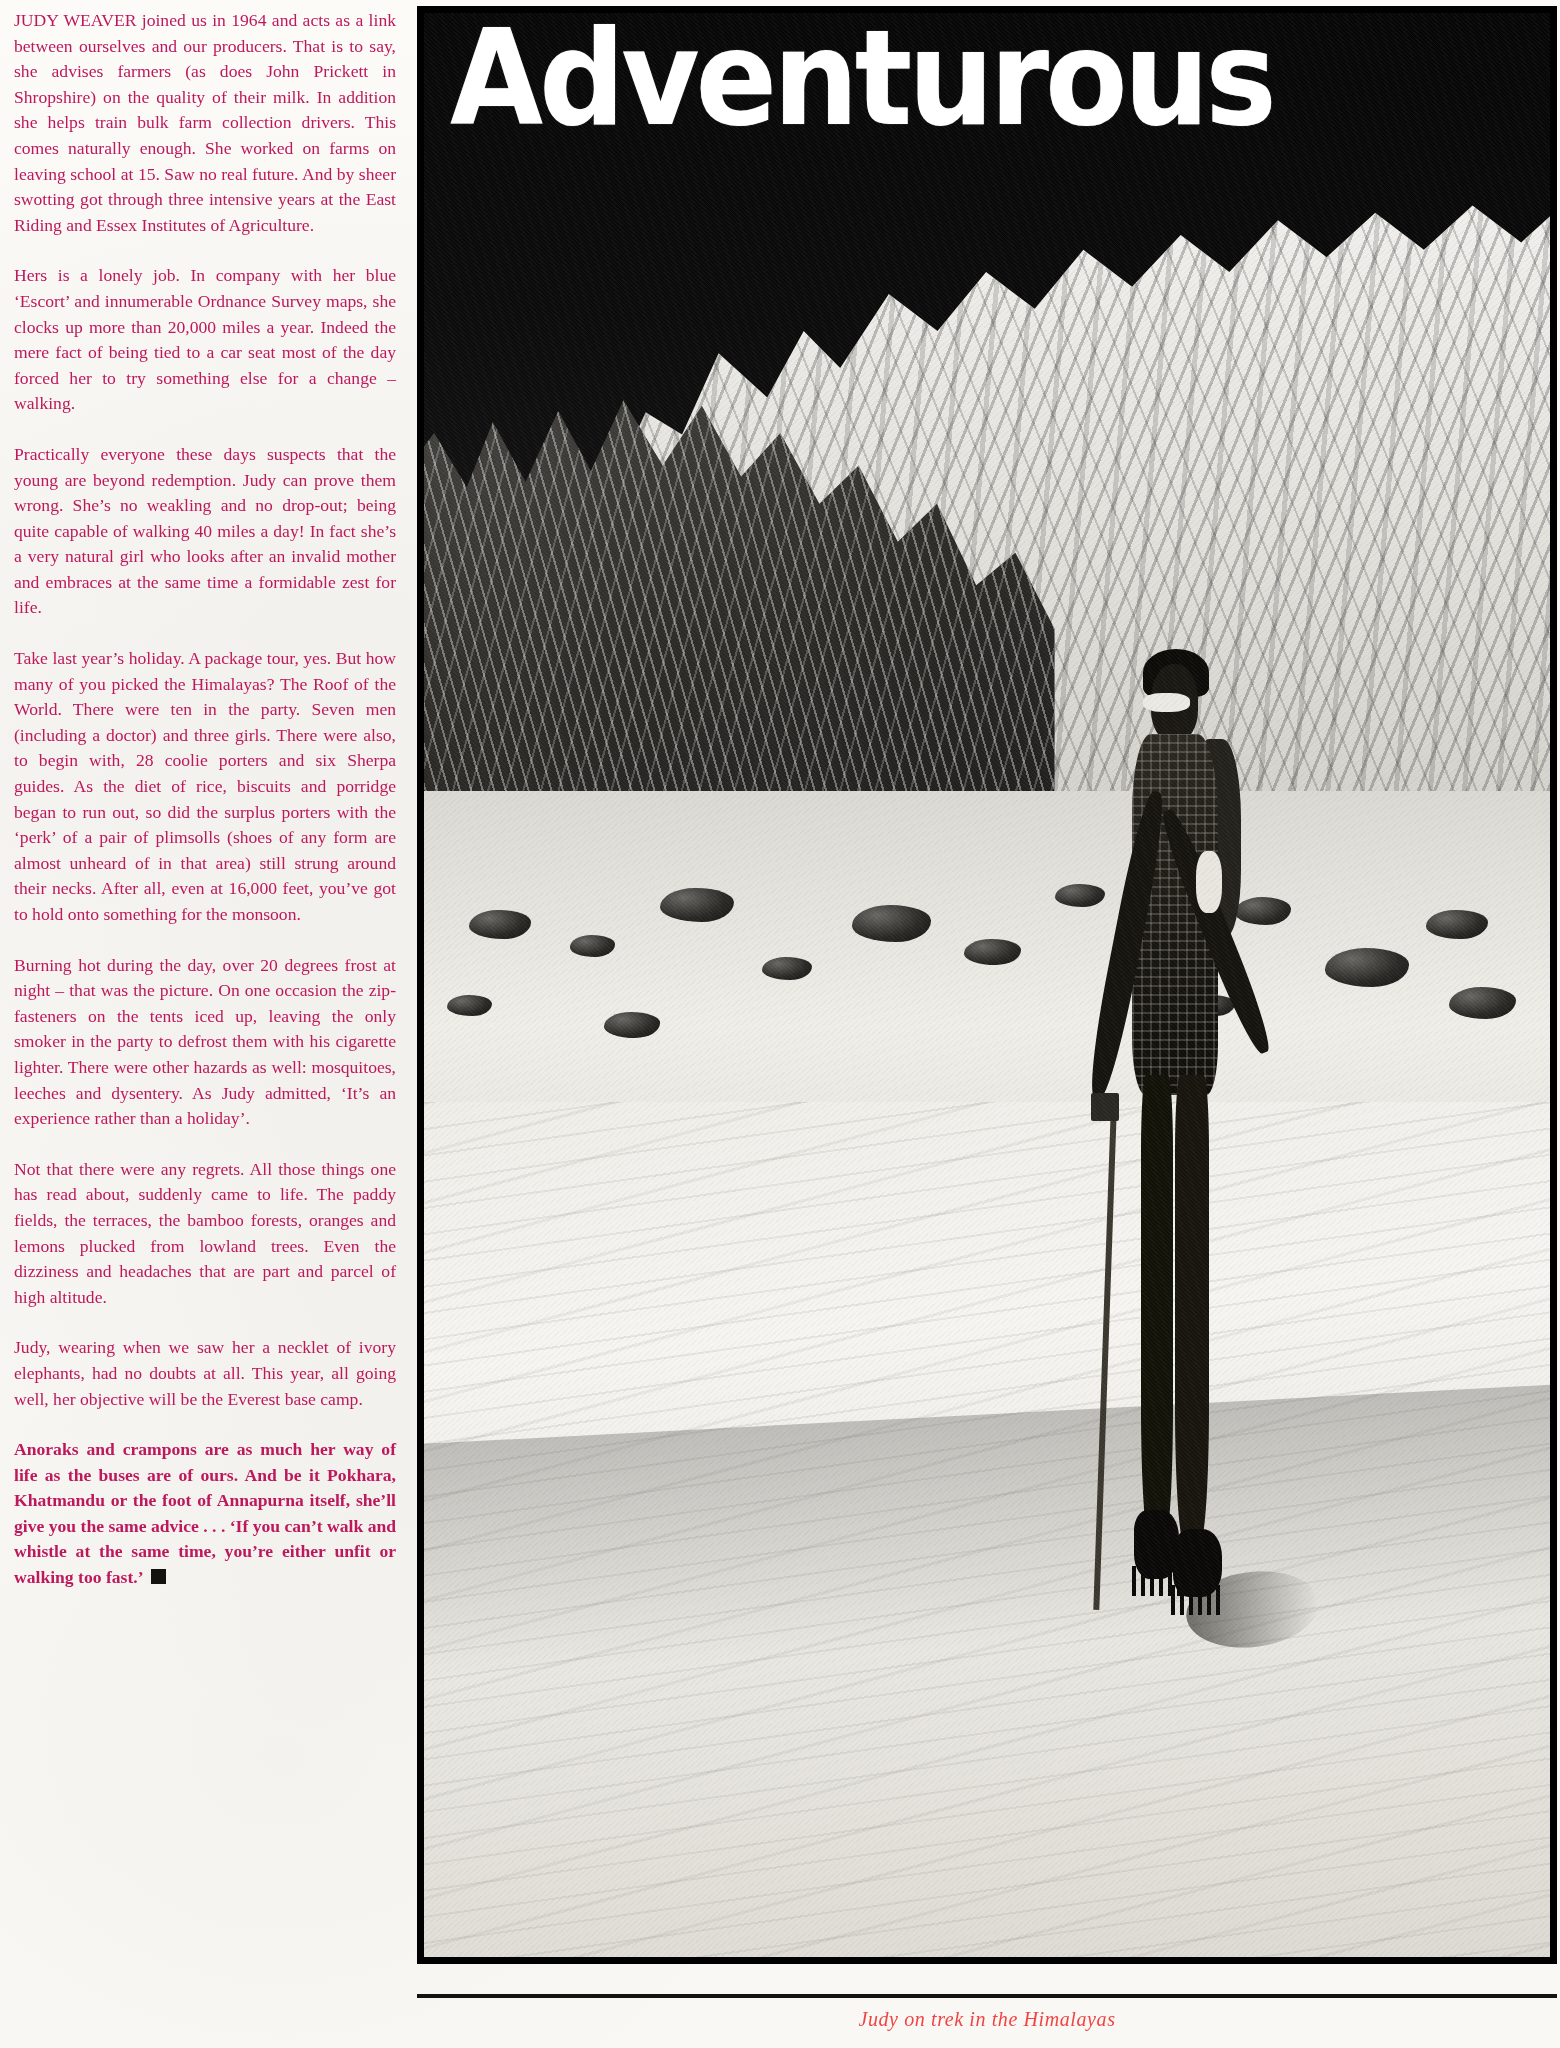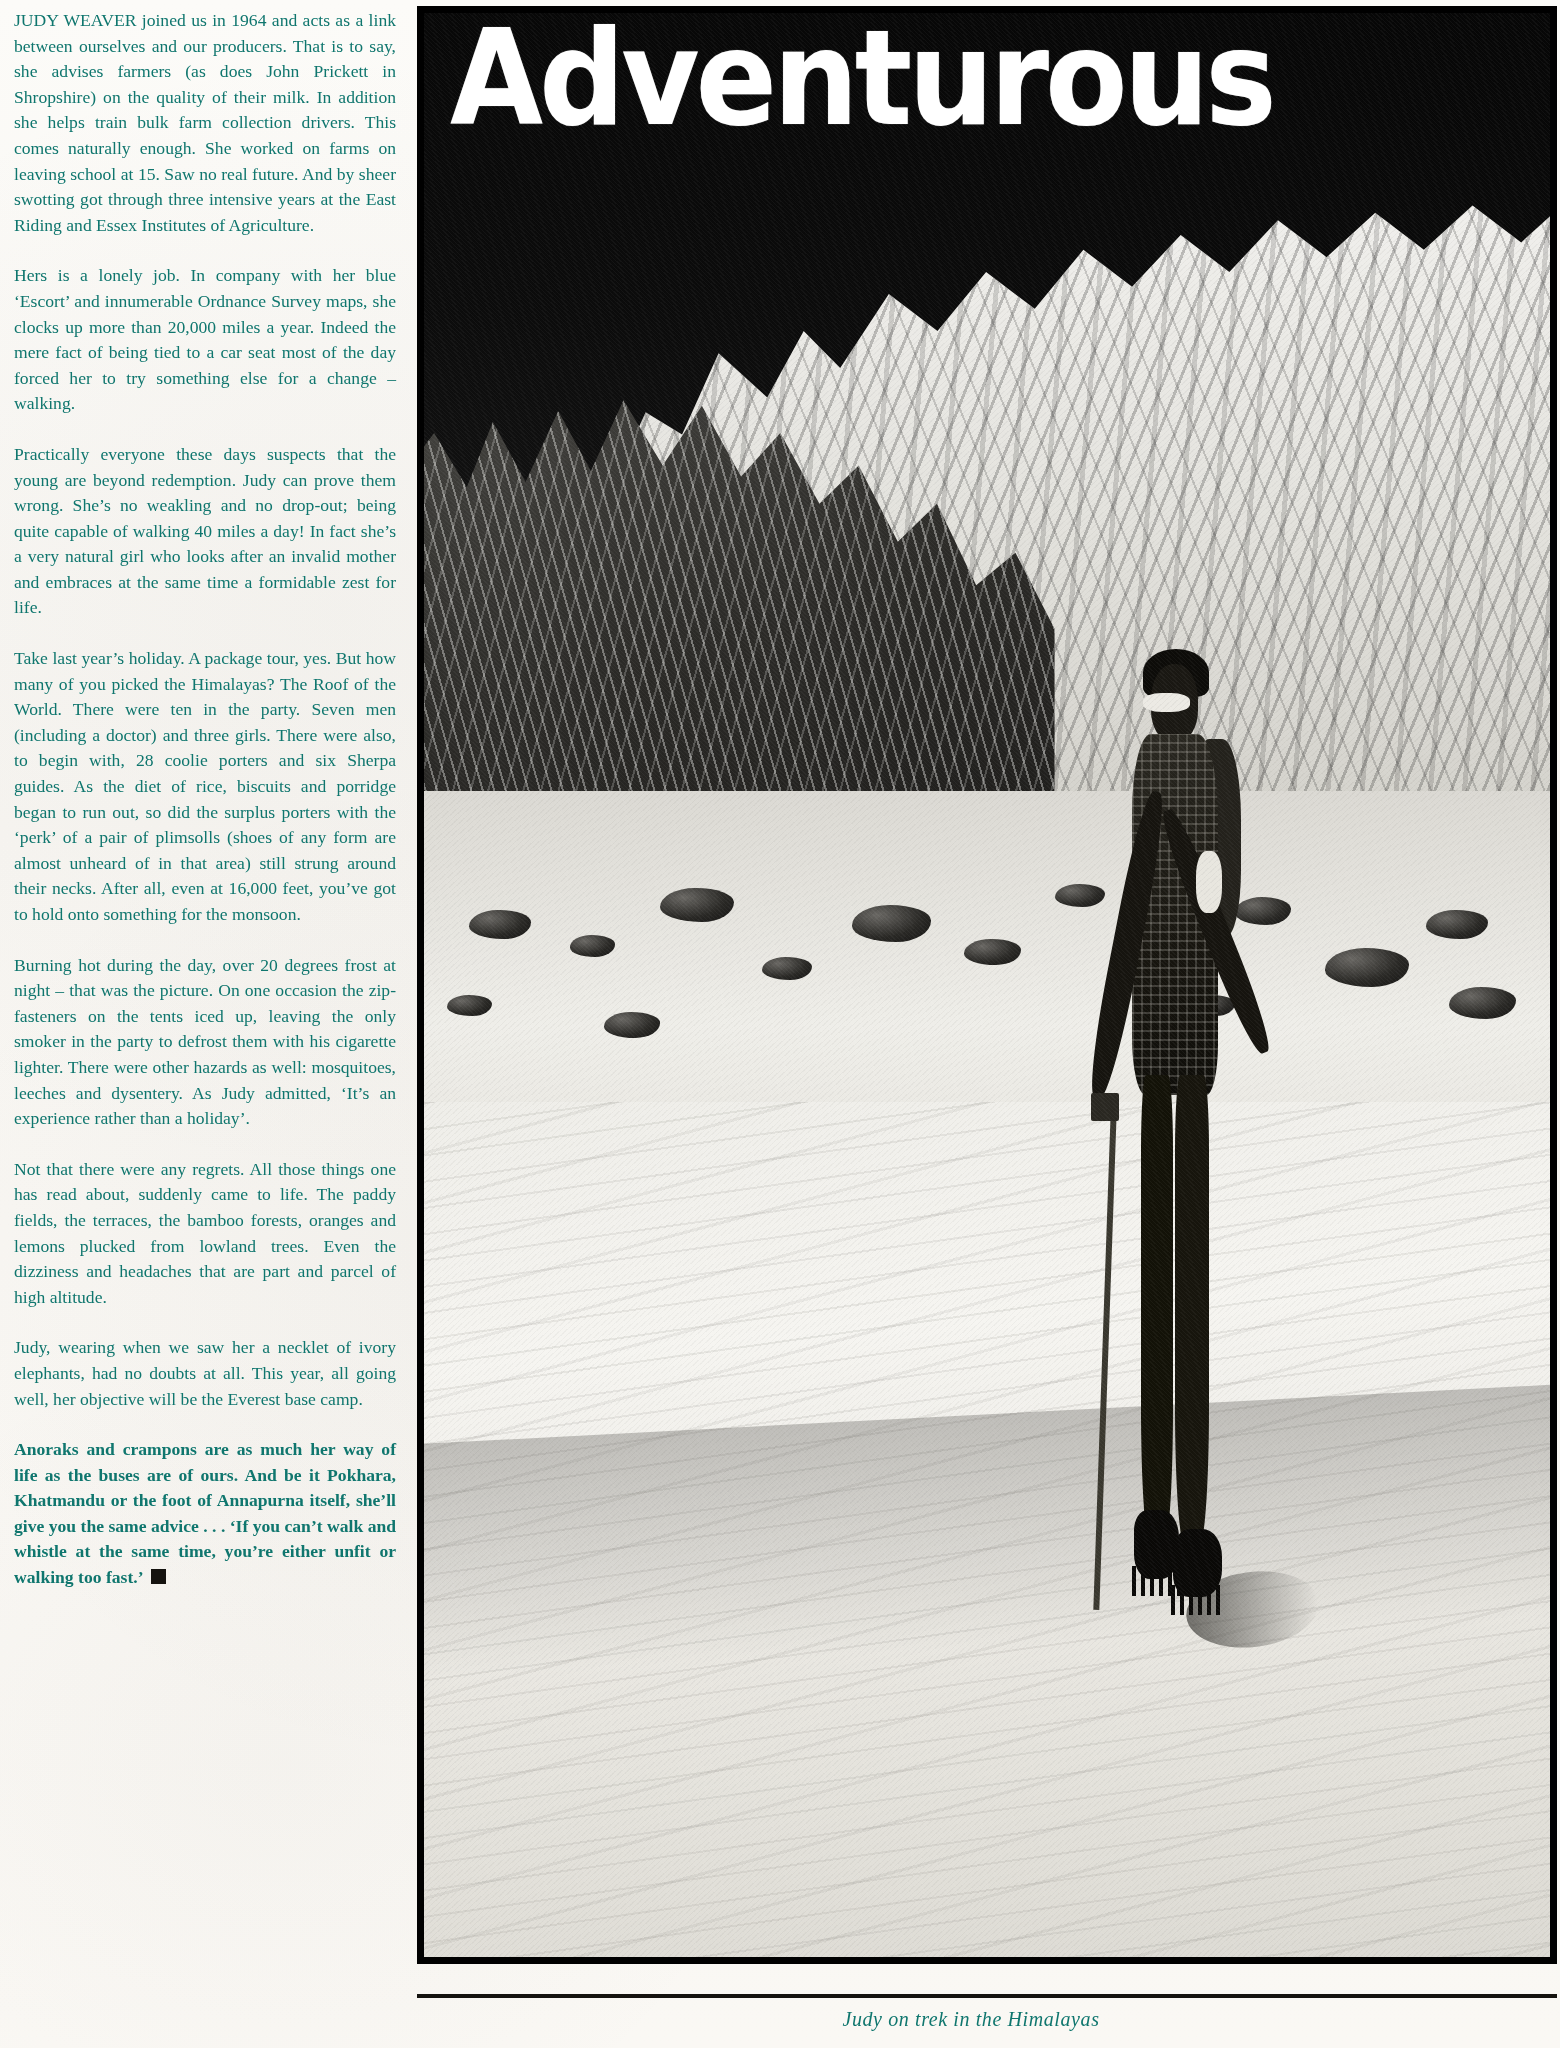--- a/index.html
+++ b/index.html
@@ -22,21 +22,21 @@
     pointer-events:none;
   }
 
   
   .col{
     position:absolute;
     left:14px;top:8px;
     width:382px;
     text-align:justify;
     text-justify:inter-word;
-    color:#0f766e;
+    color:#be185d;
     font-size:17.6px;
     line-height:25.6px;
     -webkit-font-smoothing:none;
   }
   .col p{margin:0 0 25px 0;}
   .col p:last-child{margin-bottom:0;font-weight:bold;}
   .endmark{
     display:inline-block;
     width:15px;height:15px;
     background:#15130f;
@@ -192,26 +192,26 @@
 
   
   .rule{
     position:absolute;
     left:417px;width:1140px;
     background:#15130f;
   }
   .rule-top{top:1994px;height:4px;}
   .caption{
     position:absolute;
-    left:401px;top:2008px;width:1140px;
+    left:417px;top:2008px;width:1140px;
     text-align:center;
     font-style:italic;
     font-size:20px;
     letter-spacing:.6px;
-    color:#0f766e;
+    color:#ef4444;
   }
 </style>
 </head>
 <body>
 
 <div class="paper"></div>
 
 <div class="photo-wrap">
   <div class="photo">
     <div class="sky"></div>

